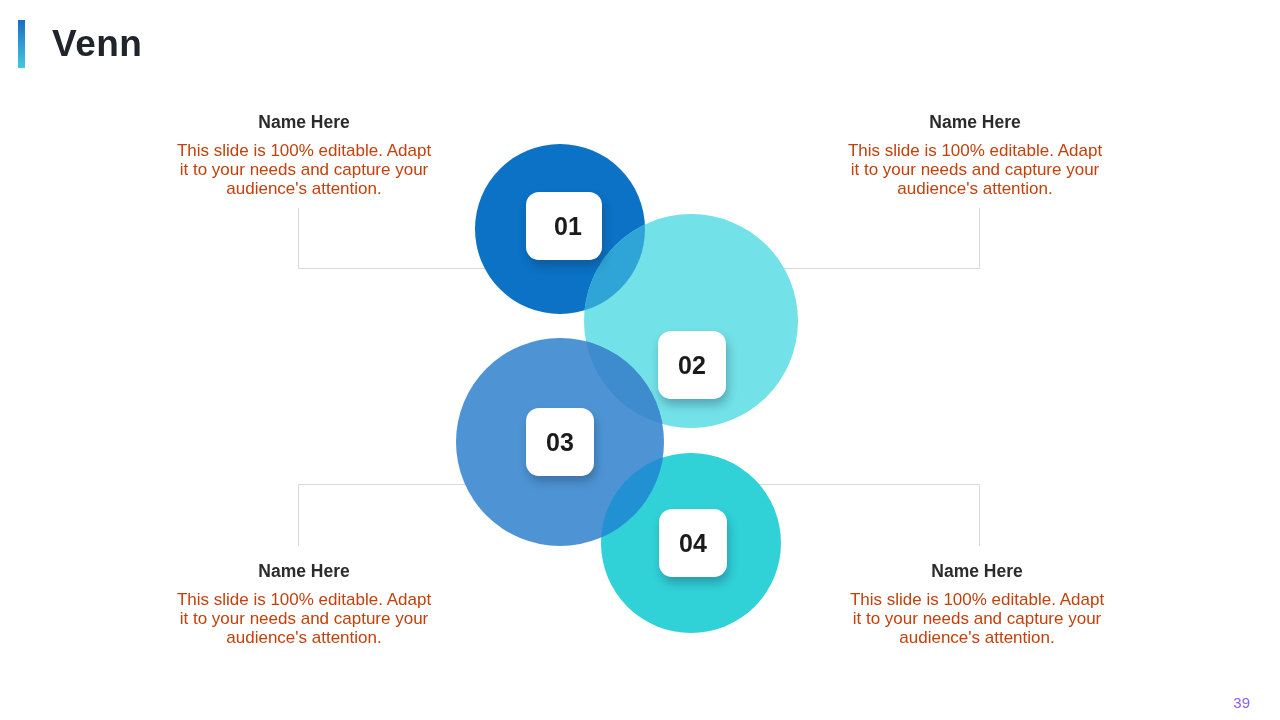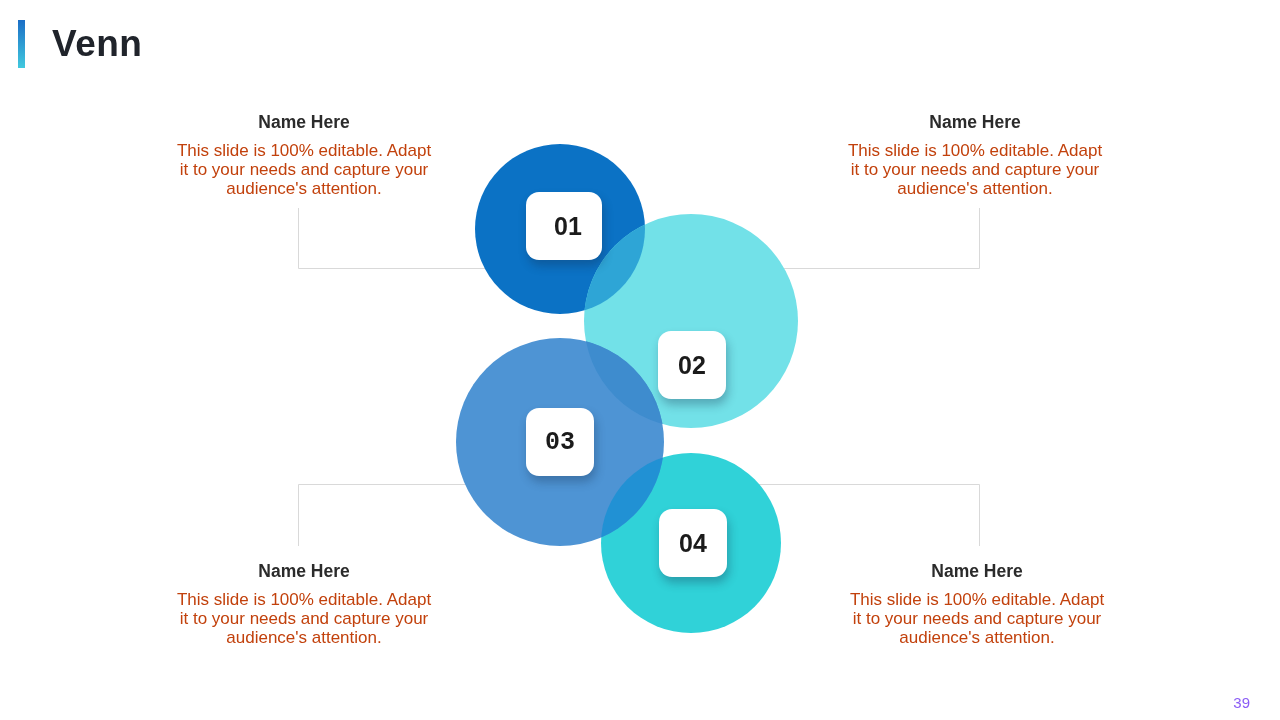--- a/index.html
+++ b/index.html
@@ -49,21 +49,21 @@
     box-shadow: 2px 6px 10px rgba(20, 40, 70, 0.30);
     display: flex;
     align-items: center;
     justify-content: center;
     font-size: 25px;
     font-weight: bold;
     color: #1B1B1B;
   }
   .badge-01 { left: 526px; top: 192px; padding-left: 8px; }
   .badge-02 { left: 658px; top: 291px; margin-top: 40px; }
-  .badge-03 { left: 526px; top: 408px; font-family: Liberation Mono, monospace; }
+  .badge-03 { left: 526px; top: 408px; }
   .badge-04 { left: 659px; top: 509px; }
 
   
   .name-block {
     position: absolute;
     width: 340px;
     text-align: center;
   }
   .name-block .nb-title {
     margin: 0 0 8px 0;

